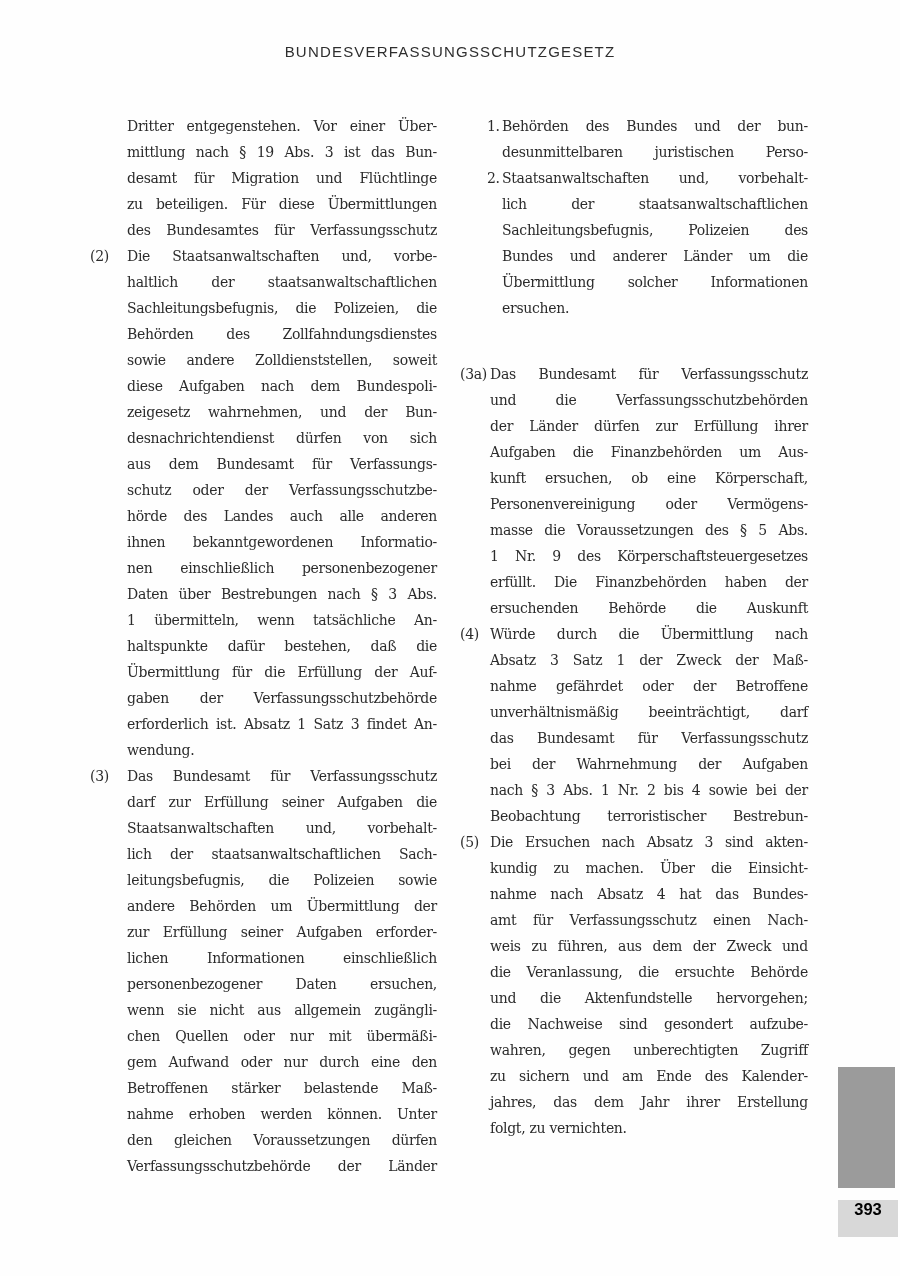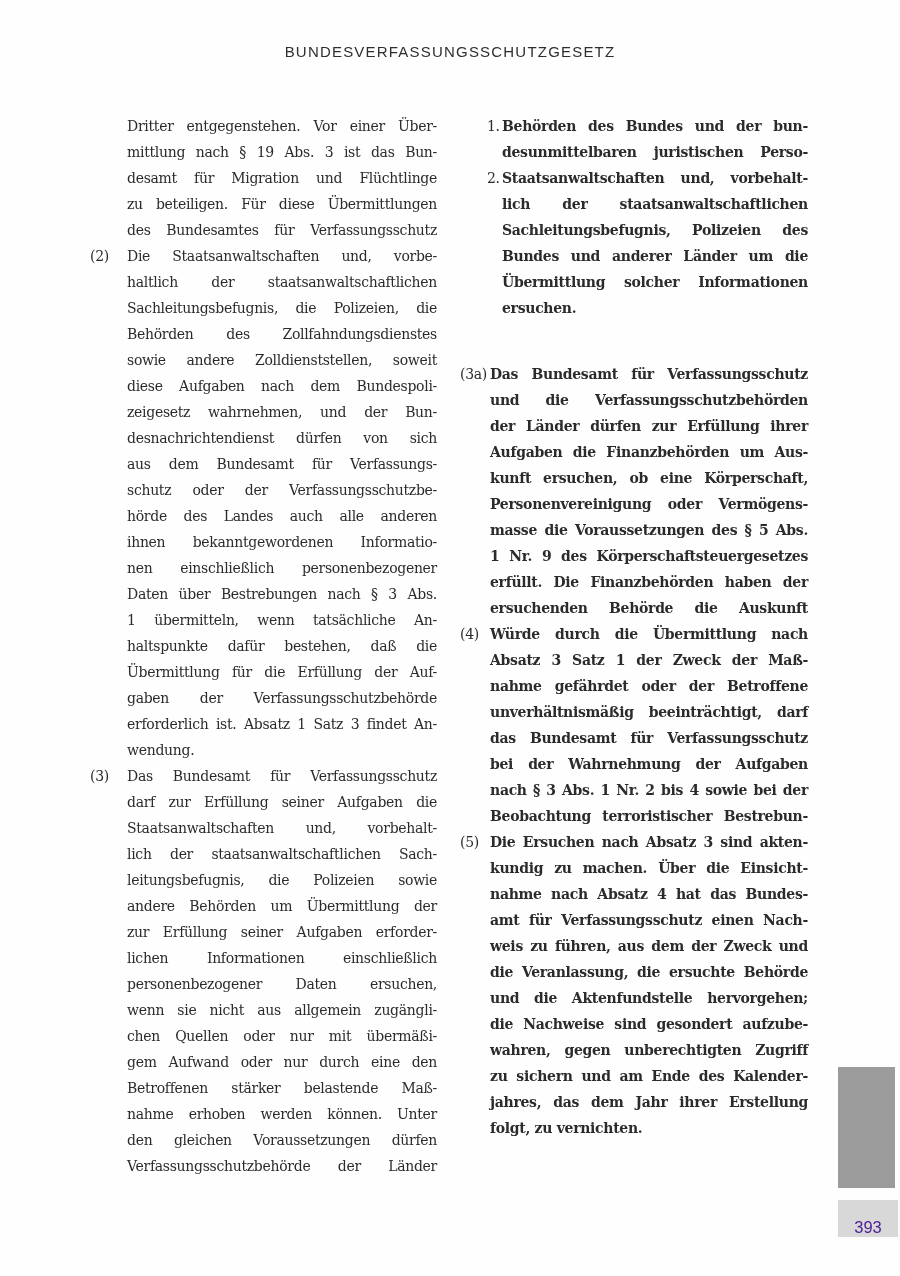--- a/index.html
+++ b/index.html
@@ -39,21 +39,21 @@
   #col-right { left: 460px; width: 348px; }
 
   .para { position: relative; }
   .para .marker {
     position: absolute;
     left: 0;
     top: 0;
     white-space: nowrap;
   }
   #col-left  .para .ptext { margin-left: 37px; }
-  #col-right .para .ptext { margin-left: 30px; font-weight: bold; }
+  #col-right .para .ptext { margin-left: 30px; }
 
   .list-item .marker { left: 27px; }
   .list-item .ptext  { margin-left: 42px !important; }
 
   .tbody {
     white-space: pre-line;
     text-align: justify;
     text-align-last: justify;
   }
   .tlast { text-align: left; }
@@ -72,26 +72,26 @@
     background: #9b9b9b;
   }
   .page-badge {
     position: absolute;
     left: 838px;
     top: 1200px;
     width: 60px;
     height: 37px;
     background: #d8d8d8;
     display: flex;
-    align-items: flex-end;
+    align-items: flex-start;
     justify-content: center;
     font-family: "Liberation Sans", sans-serif;
-    font-weight: normal;
+    font-weight: bold;
     font-size: 16.5px;
-    color: #4c1d95;
+    color: #000000;
   }
 </style>
 </head>
 <body>
 
 <div id="page">
 
   <div class="running-head">BUNDESVERFASSUNGSSCHUTZGESETZ</div>
 
   <div id="col-left" class="col">

